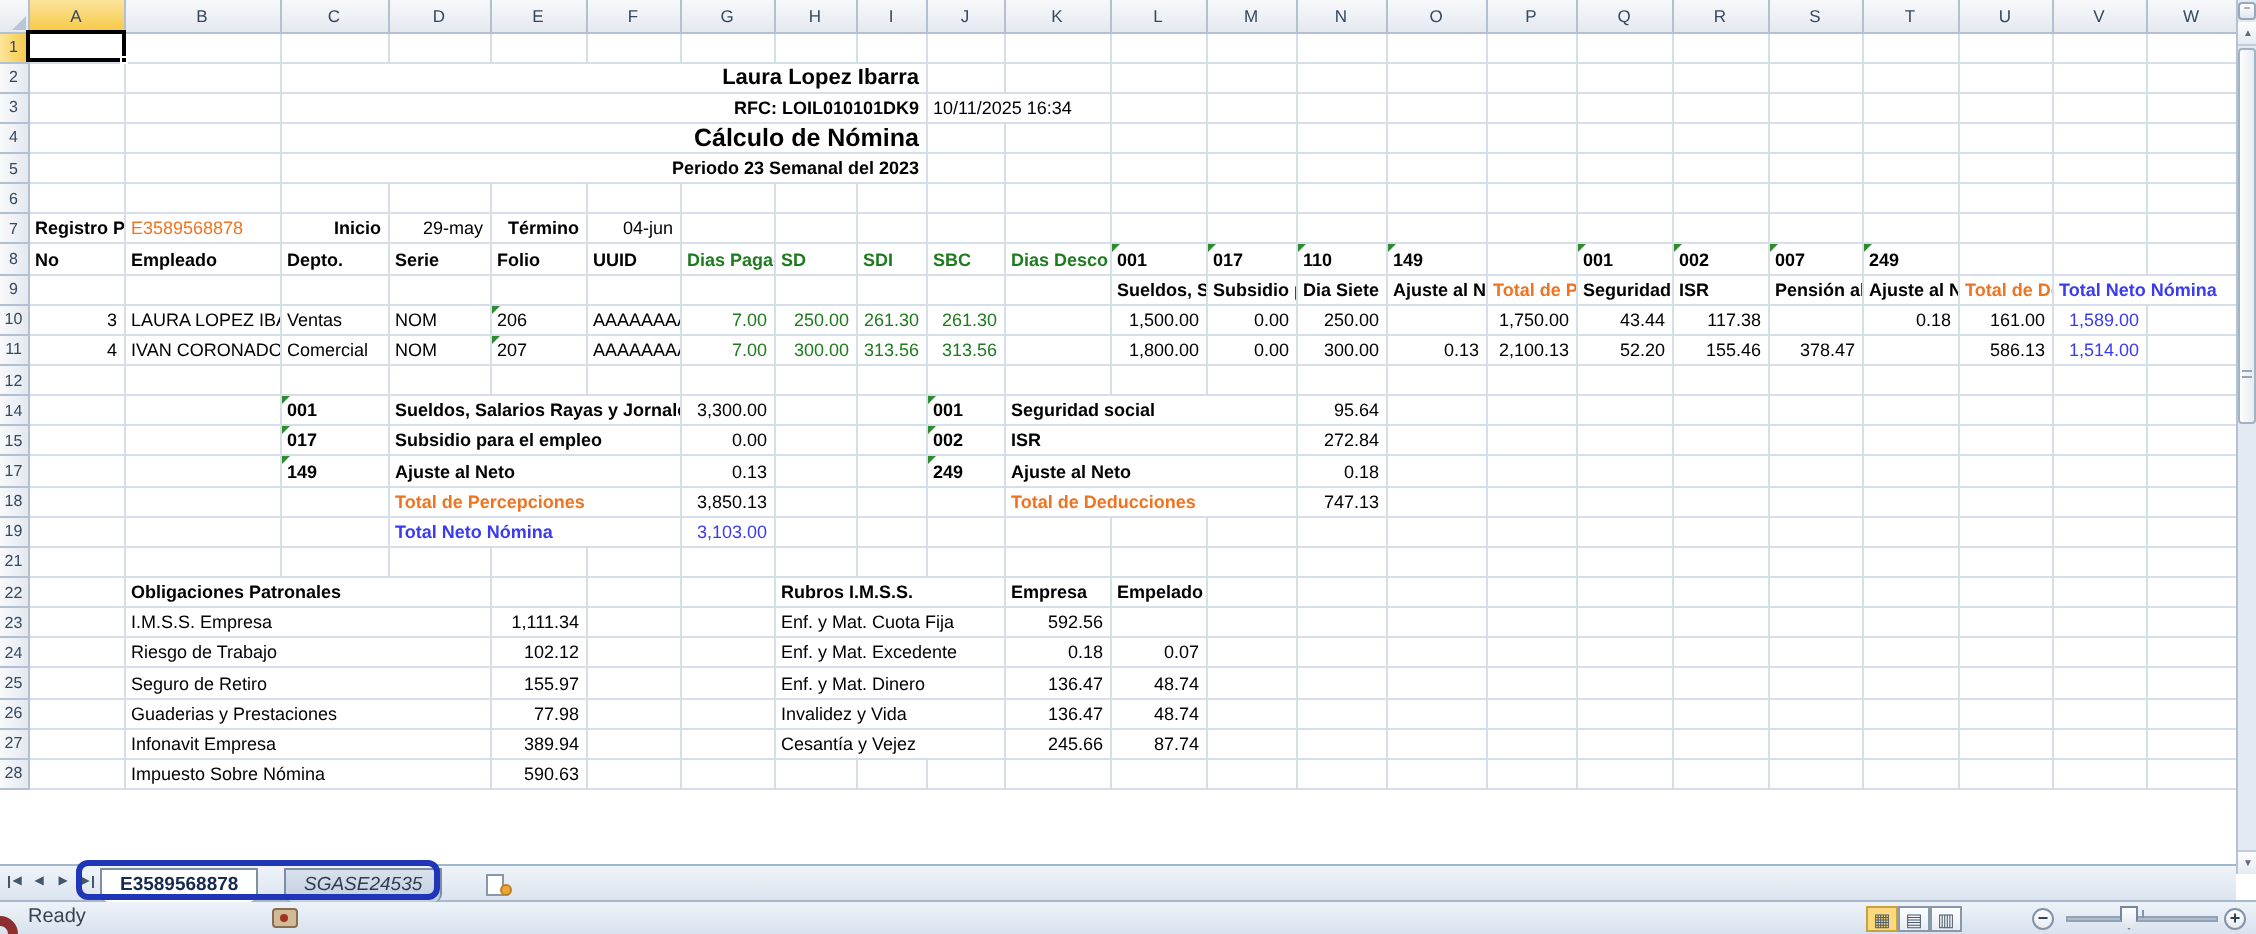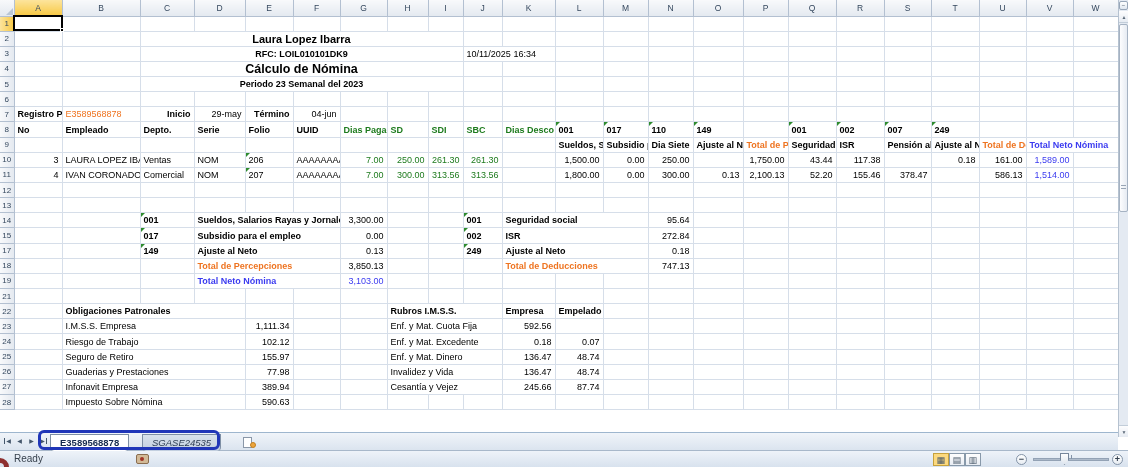--- a/index.html
+++ b/index.html
@@ -19,21 +19,21 @@
           font-size:8px; font-weight:normal; color:#35485e; text-align:center; }
   th.rh.hl { background:linear-gradient(90deg,#fce49c,#f7c843); border-right:1px solid #d8a128; }
   tbody tr { height:15.15px; }
   td { border-right:1px solid #d6dee9; border-bottom:1px solid #d6dee9; font-size:9px; color:#000;
        padding:0 3px; position:relative; vertical-align:middle; line-height:14px; }
   td.b { font-weight:bold; }
   td.g { color:#1e7b1e; }
   td.o { color:#ee7421; }
   td.bl { color:#3b3bf0; }
   td.r { text-align:right; }
-  td.c { text-align:center; }
+  td.c { text-align:right; }
   td.fs11 { font-size:11px; }
   td.fs12 { font-size:12.5px; }
   td.gm::before { content:""; position:absolute; top:0; left:0; border-top:4px solid #2e8b2e;
                   border-right:4px solid transparent; }
   .corner-tri { position:absolute; right:1px; bottom:1px; border-bottom:7px solid #b9c6d5;
                 border-left:7px solid transparent; }
 
   
   #sel-a1 { position:absolute; left:13px; top:15px; width:50px; height:16px;
             border:2px solid #000; pointer-events:none; }
@@ -447,46 +447,20 @@
             <td></td>
             <td></td>
             <td></td>
             <td></td>
             <td></td>
             <td></td>
             <td></td>
             <td></td>
           </tr>
           <tr>
-            <th class="rh">13</th>
-            <td></td>
-            <td></td>
-            <td></td>
-            <td></td>
-            <td></td>
-            <td></td>
-            <td></td>
-            <td></td>
-            <td></td>
-            <td></td>
-            <td></td>
-            <td></td>
-            <td></td>
-            <td></td>
-            <td></td>
-            <td></td>
-            <td></td>
-            <td></td>
-            <td></td>
-            <td></td>
-            <td></td>
-            <td></td>
-            <td></td>
-          </tr>
-          <tr>
             <th class="rh">14</th>
             <td></td>
             <td></td>
             <td class="b gm">001</td>
             <td colspan="3" class="b">Sueldos, Salarios  Rayas y Jornales</td>
             <td class="r">3,300.00</td>
             <td></td>
             <td></td>
             <td class="b gm">001</td>
             <td colspan="3" class="b">Seguridad social</td>

